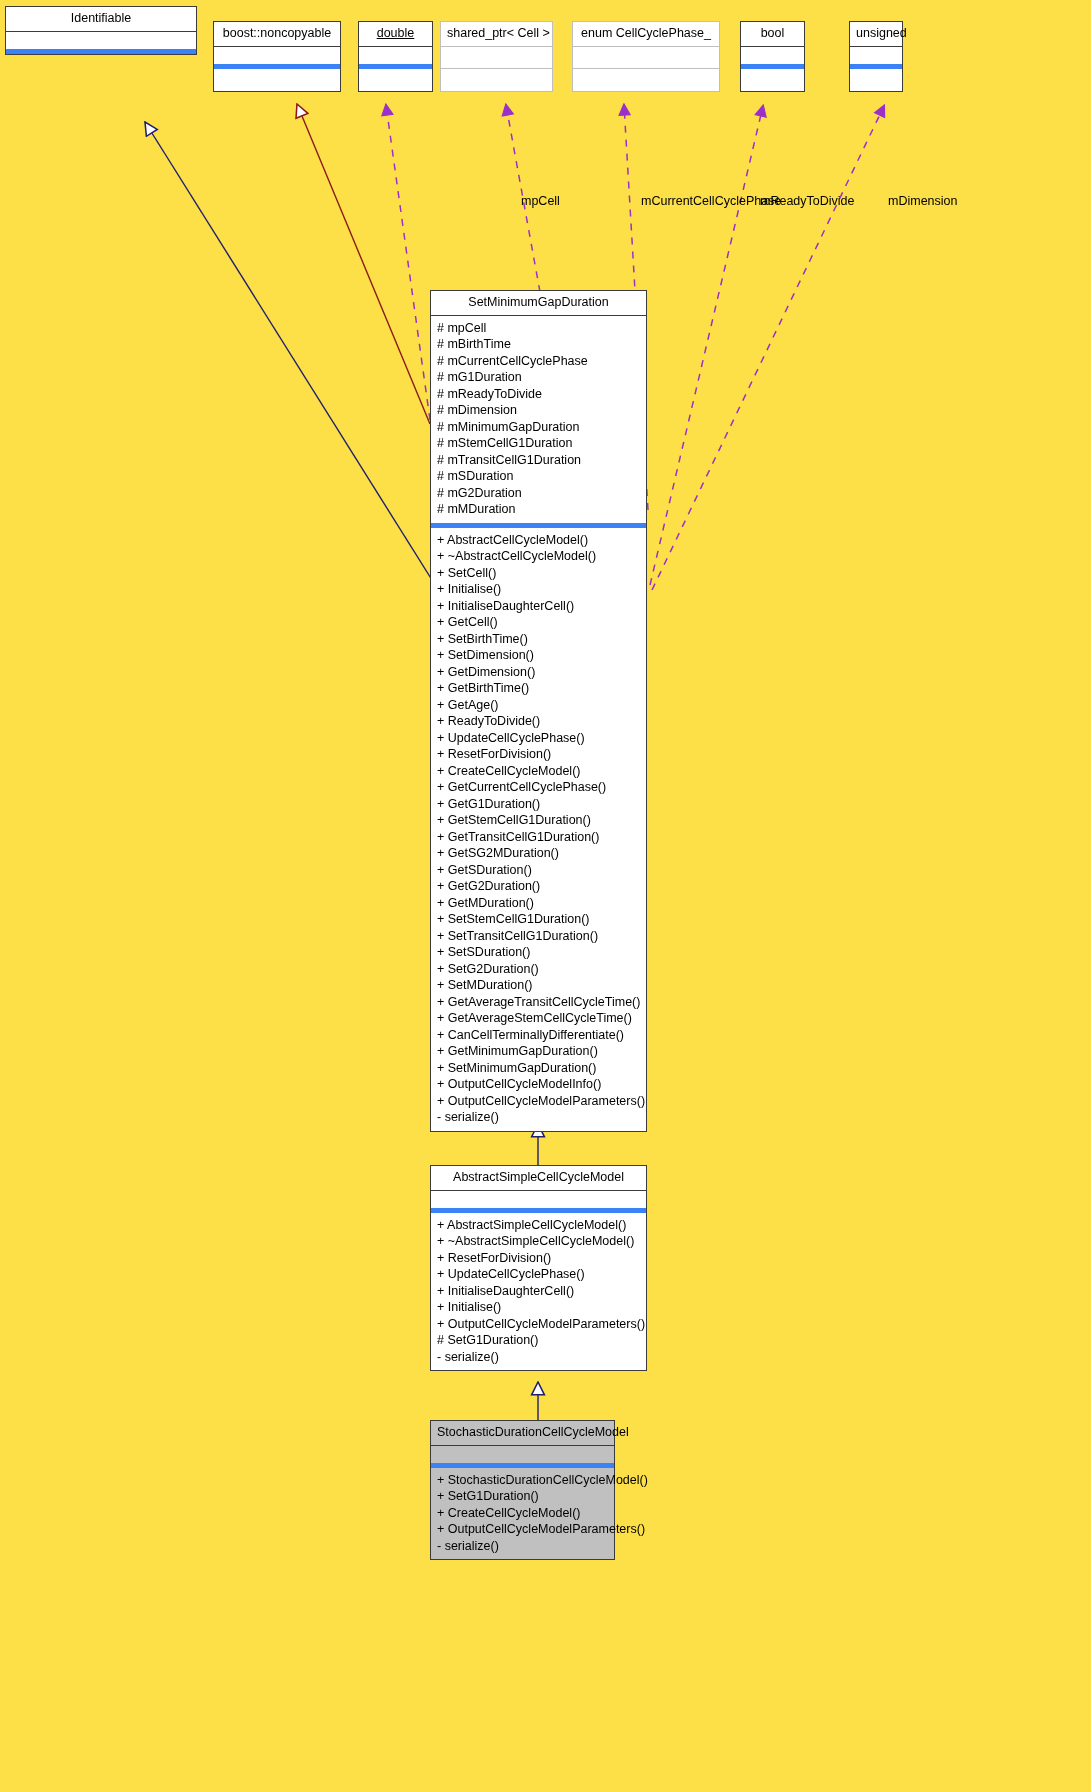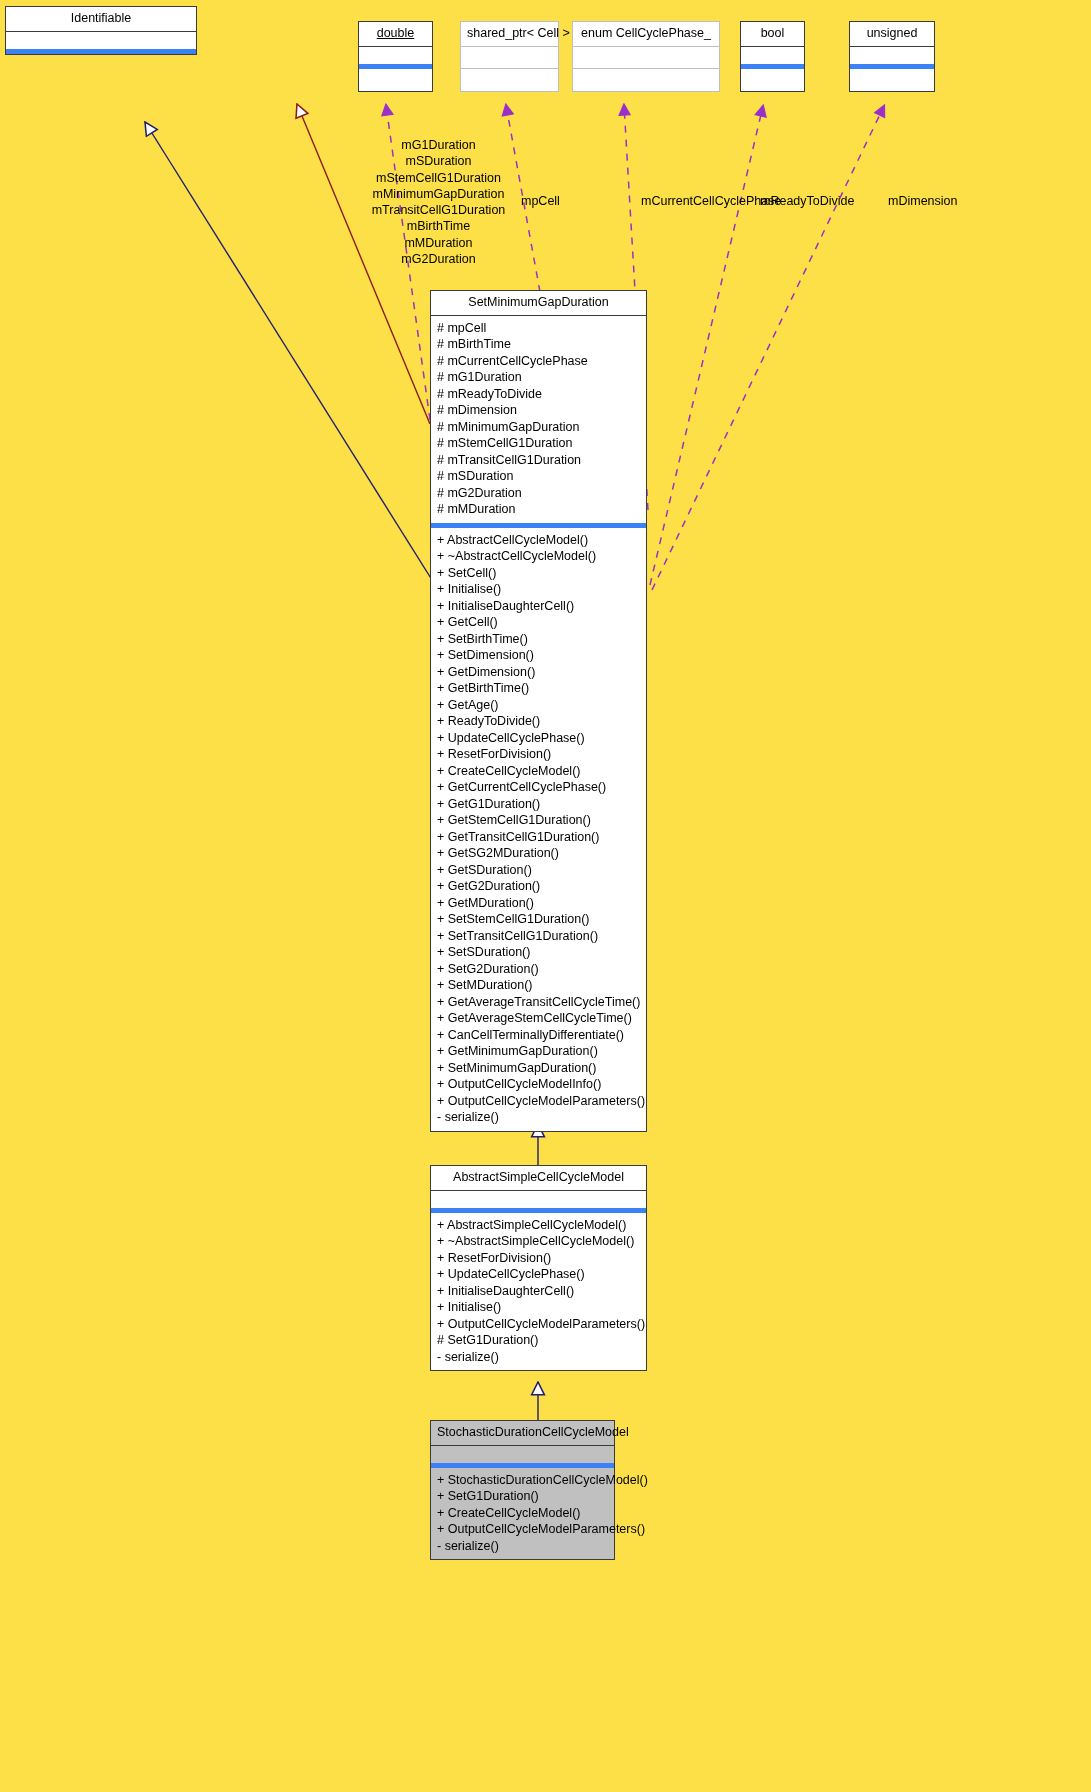--- a/index.html
+++ b/index.html
@@ -137,61 +137,56 @@
     <g>
       <path d="M 538 1420 L 538 1382" stroke="#1f1f70" stroke-width="1.4" fill="none" marker-end="url(#hollow-tri)"></path>
     </g>
   </svg>
 
   <div class="uml-box" style="left:5px; top:6px; width:192px;">
     <div class="uml-title">Identifiable</div>
     <div class="uml-attrs empty"></div>
   </div>
 
+  <div class="uml-box" style="left:213px; top:21px; width:128px;">
+    <div class="uml-title">boost::noncopyable</div>
+    <div class="uml-attrs empty"></div>
+    <div class="uml-ops empty"></div>
+  </div>
 
   <div class="uml-box" style="left:358px; top:21px; width:75px;text-decoration:underline;">
     <div class="uml-title">double</div>
     <div class="uml-attrs empty"></div>
     <div class="uml-ops empty"></div>
   </div>
 
-  <div class="uml-box gray-border" style="left:460px; top:21px; width:99px;">
+  <div class="uml-box gray-border" style="left:440px; top:21px; width:113px;">
     <div class="uml-title">shared_ptr&lt; Cell &gt;</div>
     <div class="uml-attrs empty"></div>
     <div class="uml-ops empty"></div>
   </div>
 
   <div class="uml-box gray-border" style="left:572px; top:21px; width:148px;">
     <div class="uml-title">enum CellCyclePhase_</div>
     <div class="uml-attrs empty"></div>
     <div class="uml-ops empty"></div>
   </div>
 
   <div class="uml-box" style="left:740px; top:21px; width:65px;">
     <div class="uml-title">bool</div>
     <div class="uml-attrs empty"></div>
     <div class="uml-ops empty"></div>
   </div>
 
-  <div class="uml-box" style="left:849px; top:21px; width:86px;">
+  <div class="uml-box" style="left:849px; top:21px; width:54px;">
     <div class="uml-title">unsigned</div>
     <div class="uml-attrs empty"></div>
     <div class="uml-ops empty"></div>
   </div>
 
-  <div class="edge-label center" style="left:346px; top:137px; width:185px;">
-    <div>mG1Duration</div>
-    <div>mSDuration</div>
-    <div>mStemCellG1Duration</div>
-    <div>mMinimumGapDuration</div>
-    <div>mTransitCellG1Duration</div>
-    <div>mBirthTime</div>
-    <div>mMDuration</div>
-    <div>mG2Duration</div>
-  </div>
 
   <div class="edge-label" style="left:521px; top:193px;">mpCell</div>
 
   <div class="edge-label" style="left:601px; top:193px;padding-left:40px;">mCurrentCellCyclePhase</div>
 
   <div class="edge-label" style="left:760px; top:193px;">mReadyToDivide</div>
 
   <div class="edge-label" style="left:888px; top:193px;">mDimension</div>
 
   <div class="uml-box" style="left:430px; top:290px; width:217px;">

